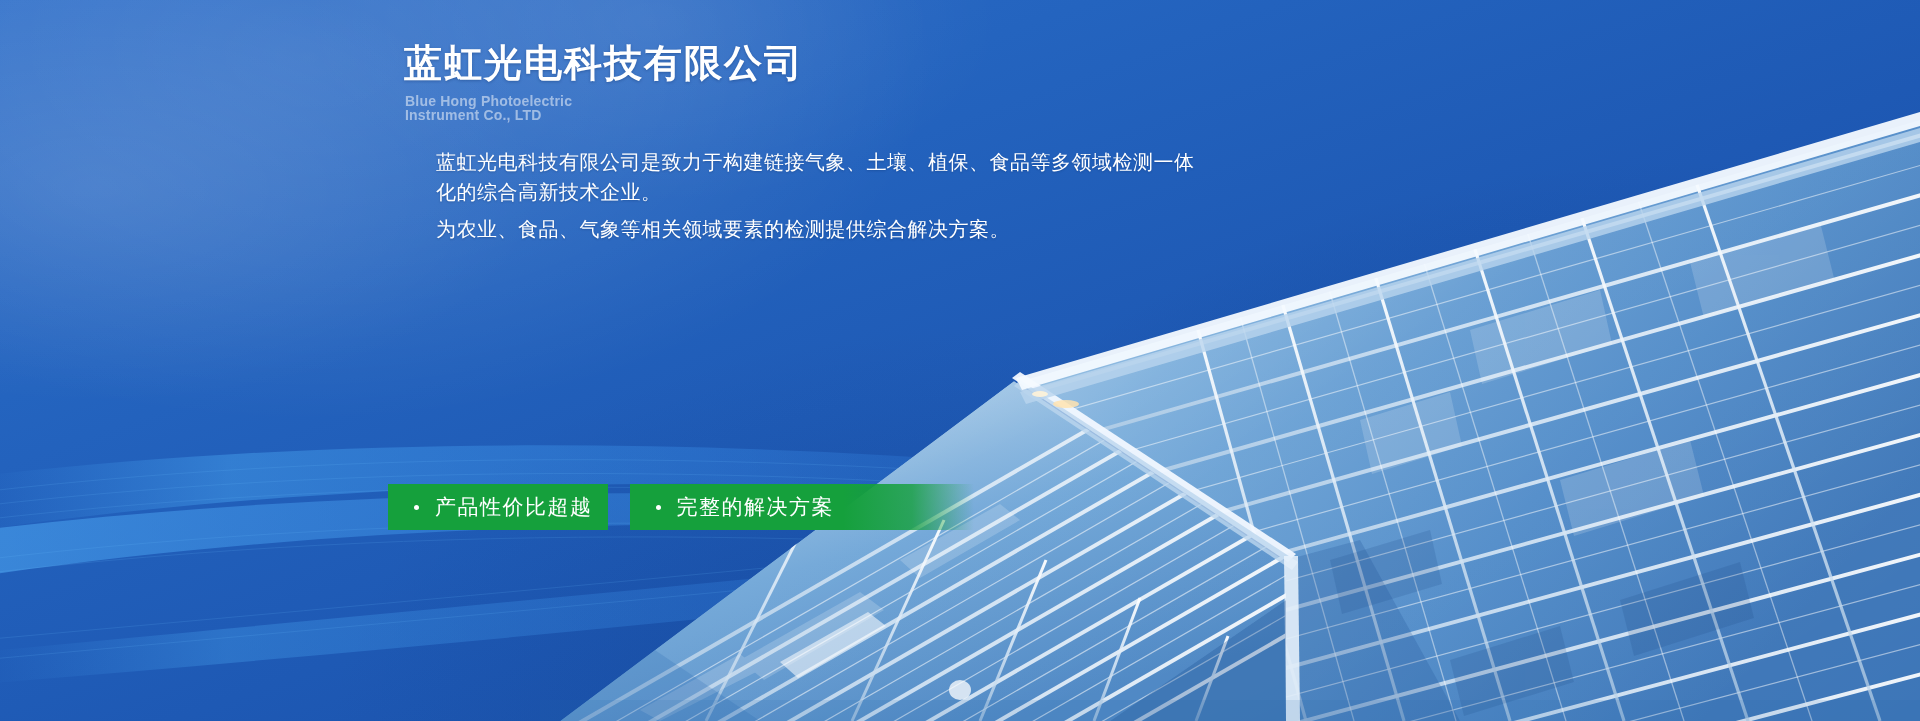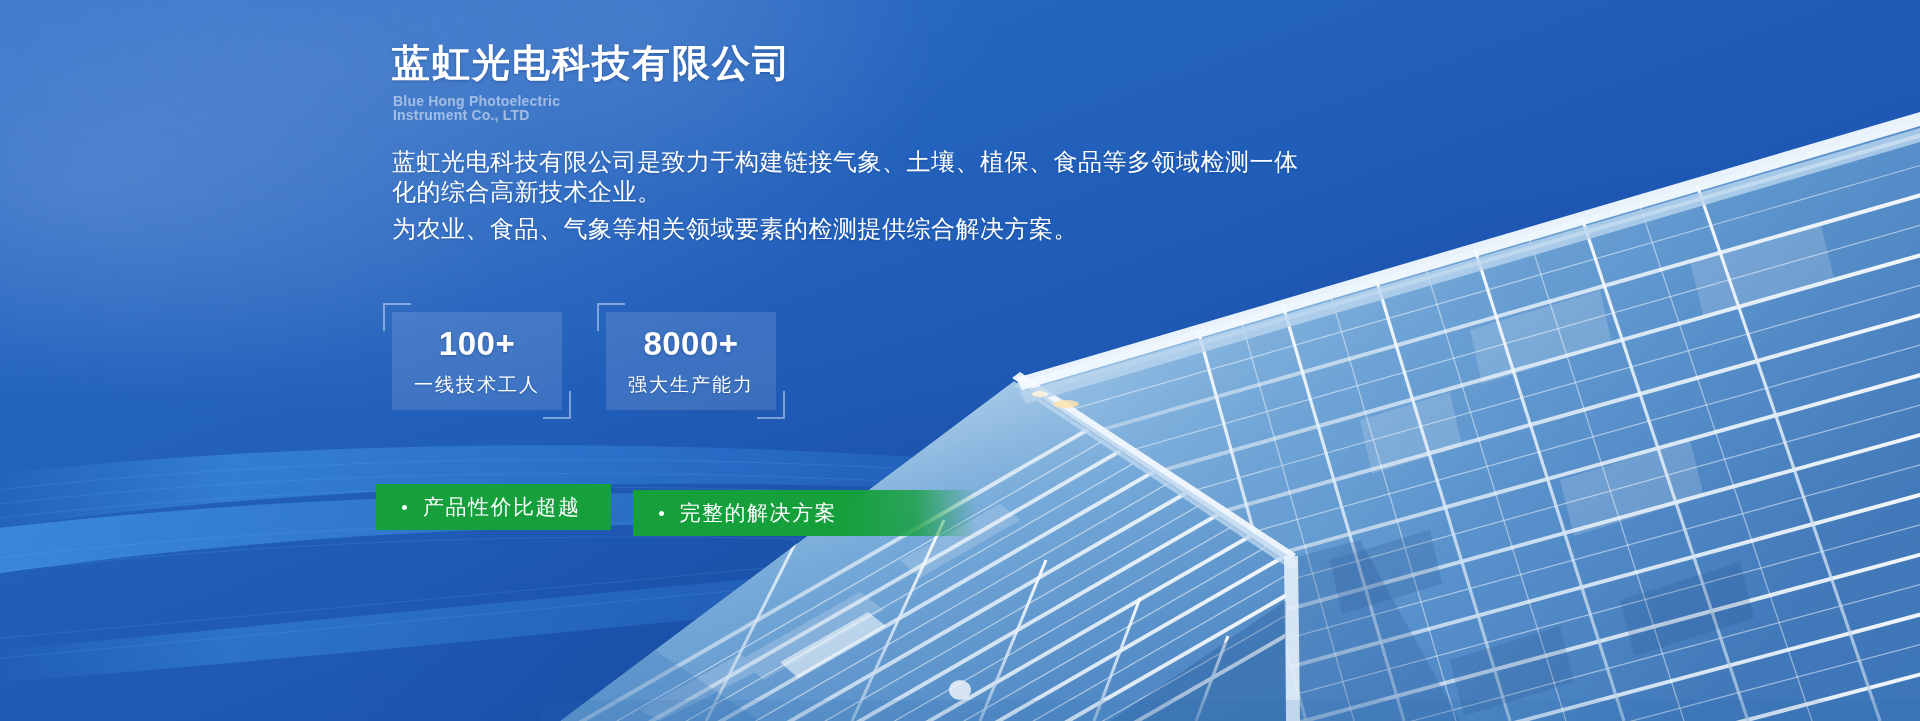--- a/index.html
+++ b/index.html
@@ -39,21 +39,21 @@
 
   
   .waves { position: absolute; inset: 0; }
 
   
   .building { position: absolute; inset: 0; }
 
   
   .content {
     position: absolute;
-    left: 392px;
+    left: 404px;
     top: 0;
     width: 1100px;
     height: 564px;
   }
   .company-name {
     position: absolute;
     left: 0; top: 41px;
     color: #ffffff;
     font-size: 38px;
     font-weight: 700;
@@ -69,24 +69,25 @@
     font-size: 14px;
     font-weight: 600;
     line-height: 14px;
     letter-spacing: 0.2px;
   }
   .company-en span { display: block; }
 
   .para {
     position: absolute;
     color: #ffffff;
-    font-size: 24px;
+    font-size: 20px;
     line-height: 30px;
     letter-spacing: 0.5px;
     text-shadow: 0 1px 2px rgba(0,30,80,0.25);
+    margin-left: 32px;
   }
   .para-1 { left: 0; top: 147px; width: 800px; }
   .para-2 { left: 0; top: 214px; width: 800px; }
   .para span { display: block; white-space: nowrap; }
 
   
   .stats {
     position: absolute;
     left: 0;
     top: 312px;
@@ -148,31 +149,30 @@
     left: -16px;
     top: 484px;
     display: flex;
     align-items: stretch;
     gap: 22px;
   }
   .tag {
     height: 46px;
     display: flex;
     align-items: center;
-    padding: 0 30px 0 26px;
+    padding: 0 15px 0 26px;
     color: #ffffff;
     font-size: 21px;
     letter-spacing: 1.5px;
     white-space: nowrap;
   }
   .tag-1 { background: #15a03c; }
   .tag-2 {
     padding-right: 140px;
     background: linear-gradient(to right, #15a03c 0%, #15a03c 62%, rgba(21,160,60,0.80) 82%, rgba(21,160,60,0.0) 100%);
-    margin-top: 6px;
   }
   .tag-dot {
     width: 5px; height: 5px;
     border-radius: 50%;
     background: #ffffff;
     margin-right: 16px;
     flex: 0 0 auto;
   }
 </style>
 </head>
@@ -405,39 +405,20 @@
 
     <div class="para para-1">
       <span>蓝虹光电科技有限公司是致力于构建链接气象、土壤、植保、食品等多领域检测一体</span>
       <span>化的综合高新技术企业。</span>
     </div>
 
     <div class="para para-2">
       <span>为农业、食品、气象等相关领域要素的检测提供综合解决方案。</span>
     </div>
 
-    <div class="stats">
-
-      <div class="stat">
-        <div class="stat-fill"></div>
-        <div class="stat-corner-tl"></div>
-        <div class="stat-corner-br"></div>
-        <div class="stat-value">100+</div>
-        <div class="stat-label">一线技术工人</div>
-      </div>
-
-      <div class="stat">
-        <div class="stat-fill"></div>
-        <div class="stat-corner-tl"></div>
-        <div class="stat-corner-br"></div>
-        <div class="stat-value">8000+</div>
-        <div class="stat-label">强大生产能力</div>
-      </div>
-
-    </div>
 
     <div class="tags">
 
       <div class="tag tag-1">
         <span class="tag-dot"></span>
         <span>产品性价比超越</span>
       </div>
 
       <div class="tag tag-2">
         <span class="tag-dot"></span>

